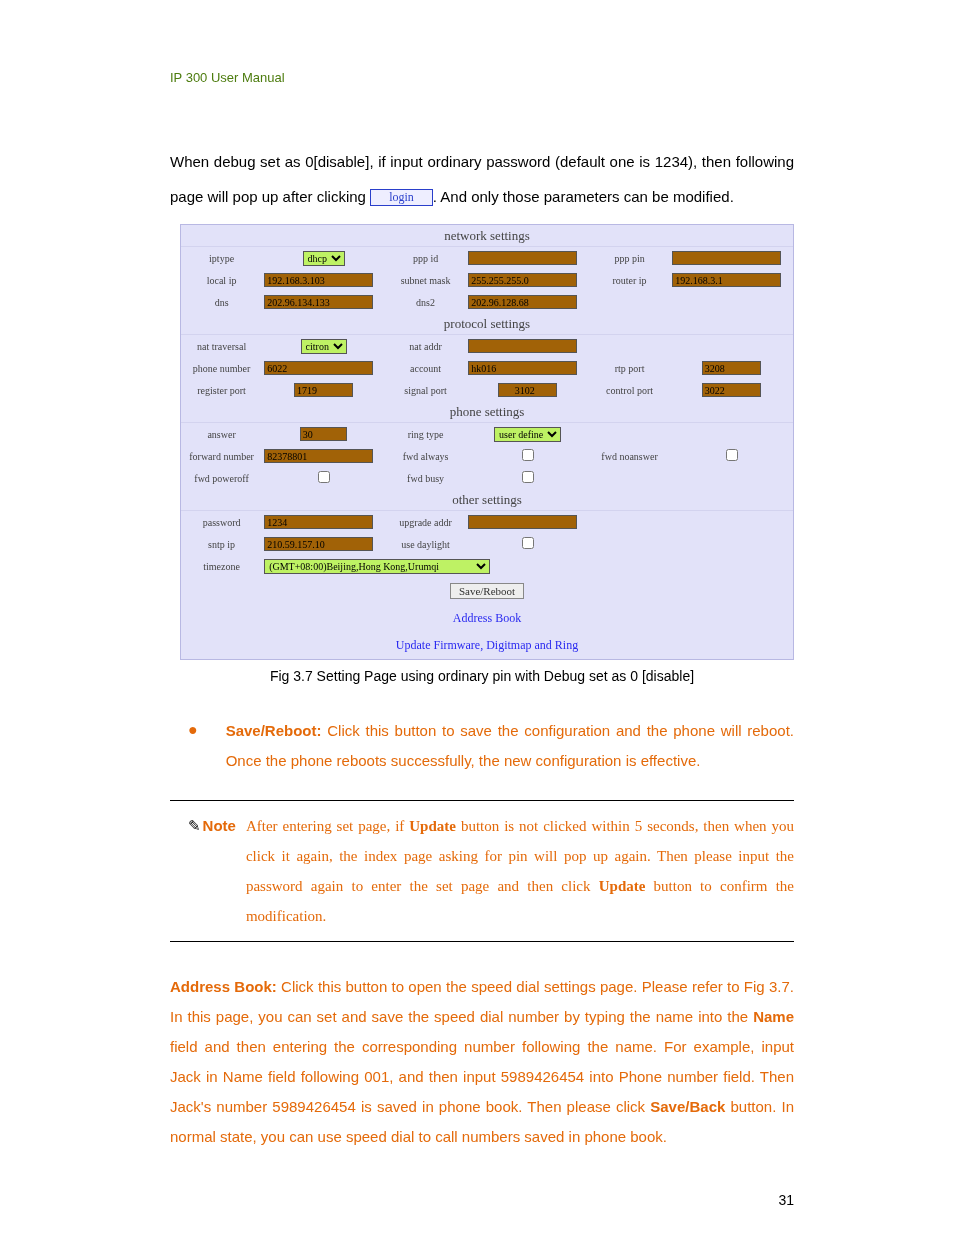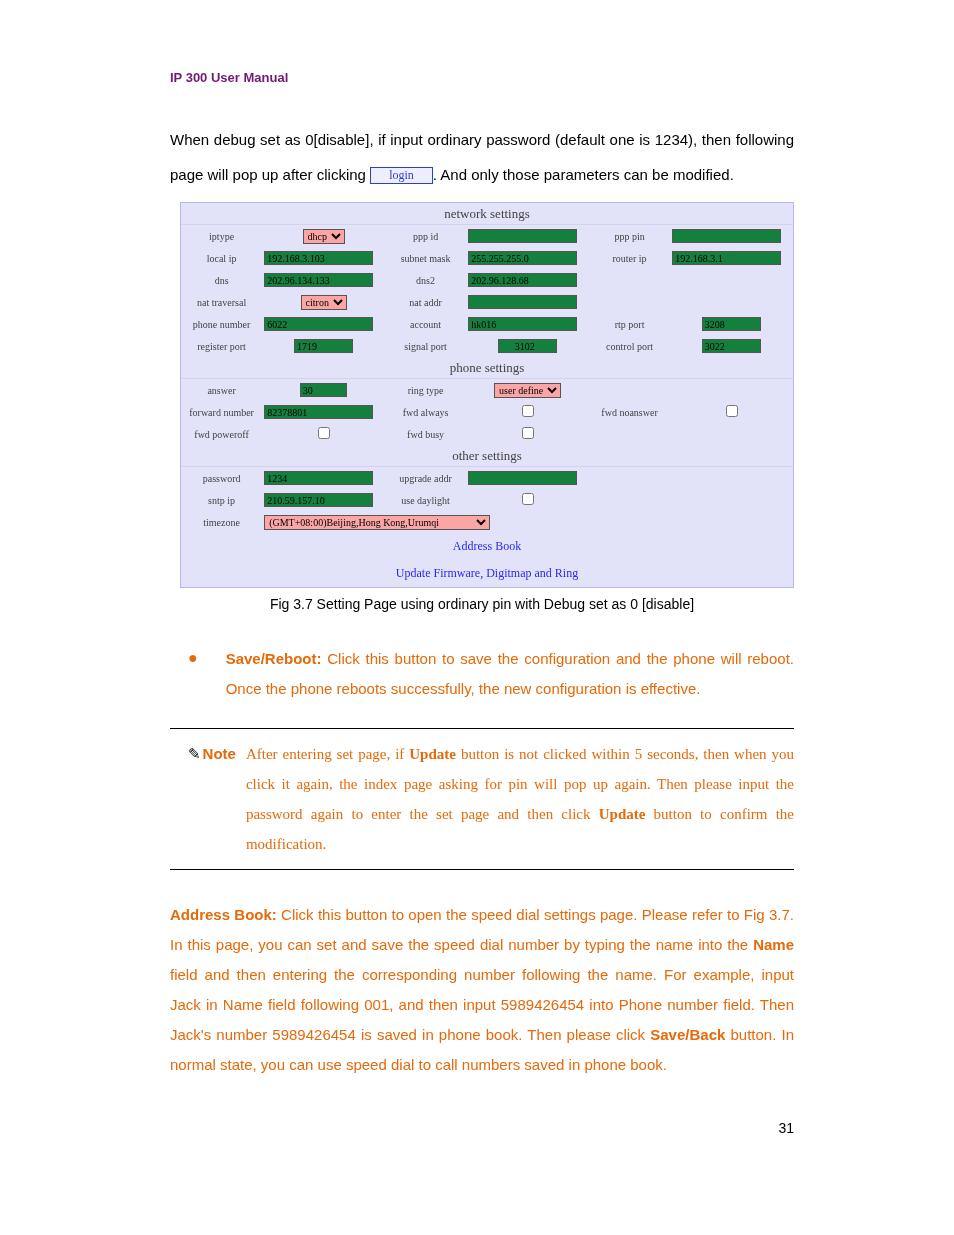--- a/index.html
+++ b/index.html
@@ -7,23 +7,22 @@
     padding: 70px 160px 40px 170px;
     font-family: Arial, Helvetica, sans-serif;
     font-size: 15px;
     color: #000;
     background: #fff;
     width: 954px;
     box-sizing: border-box;
   }
   .manual-header {
     font-size: 13px;
-    color: #701a75;
-    margin-bottom: 38px;
-    font-weight: bold;
+    color: #4d7c0f;
+    margin-bottom: 60px;
   }
   .intro-para {
     line-height: 2.3;
     text-align: justify;
     margin-bottom: 10px;
   }
   .login-btn {
     display: inline-block;
     vertical-align: middle;
     border: 1px solid #2a3fcb;
@@ -66,29 +65,29 @@
     text-align: center;
     width: 13%;
     font-size: 10px;
     white-space: nowrap;
   }
   .fld { width: 20%; }
   .panel input[type="text"] {
     width: 92%;
     height: 14px;
     border: 1px solid #555;
-    background: #15803d;
+    background: #a16207;
     font-family: "Times New Roman", serif;
     font-size: 10px;
     padding: 0 2px;
     box-sizing: border-box;
   }
   .panel select {
     border: 1px solid #555;
-    background: #fca5a5;
+    background: #bef264;
     font-family: "Times New Roman", serif;
     font-size: 10px;
     height: 15px;
   }
   .panel input[type="checkbox"] {
     width: 12px;
     height: 12px;
     margin: 0;
   }
   .centered { text-align: center; }
@@ -203,20 +202,21 @@
       <td class="lbl">dns</td>
       <td class="fld"><input type="text" value="202.96.134.133" style=""></td>
       <td class="lbl">dns2</td>
       <td class="fld"><input type="text" value="202.96.128.68" style=""></td>
       <td></td>
           <td></td>
     </tr>
   </tbody>
     </table>
 
+  <div class="section-title">protocol settings</div>
   <table>
     <tbody>
         <tr>
       <td class="lbl">nat traversal</td>
       <td class="fld centered"><select><option>citron</option></select></td>
       <td class="lbl">nat addr</td>
       <td class="fld"><input type="text" style=""></td>
       <td class="lbl"></td>
           <td class="fld"></td>
     </tr>
@@ -289,20 +289,21 @@
           <td></td>
     </tr>
     <tr>
       <td class="lbl">timezone</td>
       <td colspan="3" style="text-align:left"><select style="width:70%"><option>(GMT+08:00)Beijing,Hong Kong,Urumqi</option></select></td>
       <td></td>
           <td></td>
     </tr>
   </tbody>
     </table>
+  <div class="link-row"><span class="save-btn">Save/Reboot</span></div>
   <div class="link-row"><span class="blue-link">Address Book</span></div>
   <div class="link-row"><span class="blue-link">Update Firmware, Digitmap and Ring</span></div>
 </div>
 
 <div class="figcap">Fig 3.7 Setting Page using ordinary pin with Debug set as 0 [disable]</div>
 
 <div class="bullet-block">
   <div class="bullet-item">
     <span class="bullet-dot">●</span>
     <span class="bullet-text orange">

